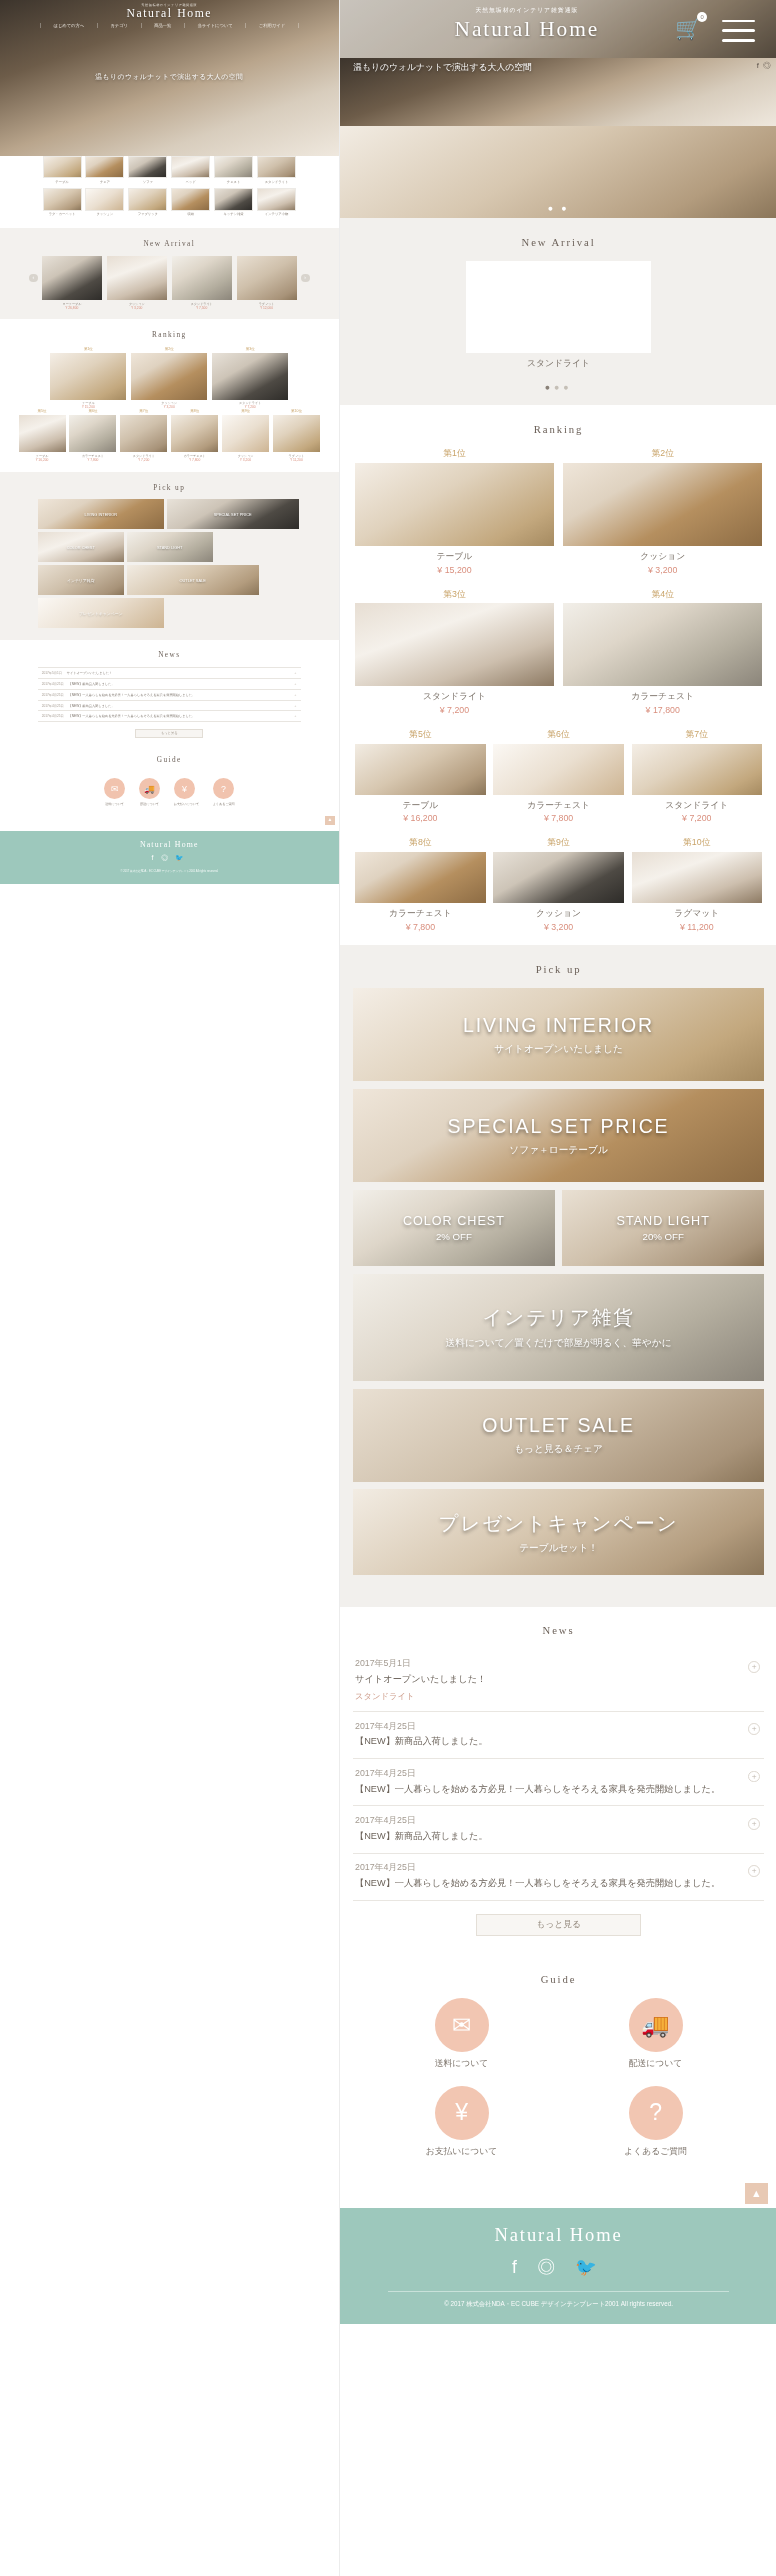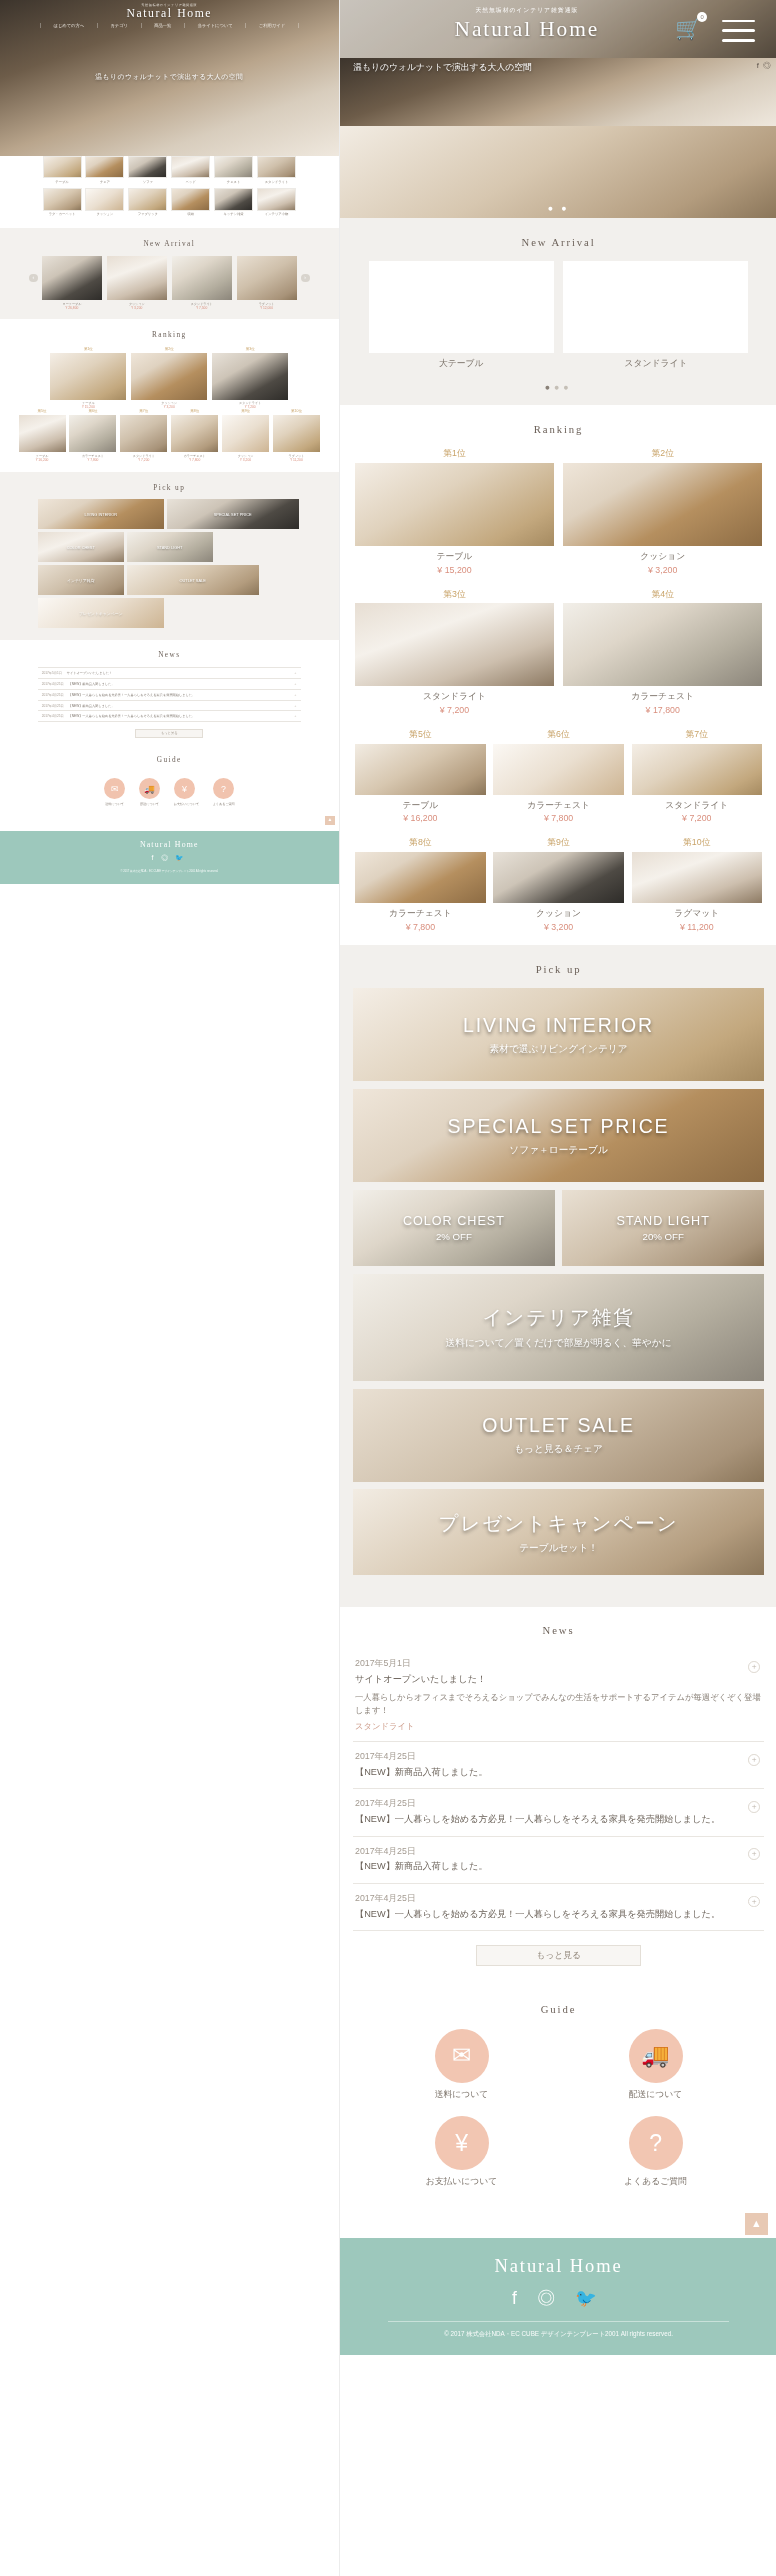--- a/index.html
+++ b/index.html
@@ -476,24 +476,20 @@
       </div>
 
       <div class="m-slide ph ph-table">
         <div class="m-dots">● ●</div>
       </div>
 
       <div class="m-band">
         <div class="sec-title-m serif">New Arrival</div>
         <div class="m-na-row" id="m-na-row">
             <div class="m-na">
-              <div class="thumb ph ph-table"></div>
-               <div class="nm">大テーブル</div>
-            </div>
-            <div class="m-na">
               <div class="thumb ph ph-cat"></div>
                <div class="nm">スタンドライト</div>
             </div>
           </div>
         <div class="m-pager" id="m-pager"><span class="on">●</span><span>●</span><span>●</span></div>
       </div>
 
       <div>
         <div class="sec-title-m serif">Ranking</div>
         <div id="m-rank">
@@ -567,21 +563,21 @@
             </div>
           </div>
       </div>
 
       <div class="m-band" style="padding-bottom:5.8px;">
         <div class="sec-title-m serif">Pick up</div>
         <div class="m-pick" id="m-pick">
             <div class="banner ph ph-wood" style="height: 93px;">
               <div class="t">
                 <div style="font-size:19.5px;letter-spacing:1.9px">LIVING INTERIOR</div>
-                 <div style="font-size:9.7px;margin-top:5.8px">素材で選ぶリビングインテリア</div>
+                 <div style="font-size:9.7px;margin-top:5.8px">サイトオープンいたしました</div>
               </div>
             </div>
             <div class="banner ph ph-chest" style="height: 93px;">
               <div class="t">
                 <div style="font-size:19.5px;letter-spacing:1.9px">SPECIAL SET PRICE</div>
                  <div style="font-size:9.7px;margin-top:5.8px">ソファ＋ローテーブル</div>
               </div>
             </div>
             <div style="display: flex; gap: 7.8px; margin-bottom: 7.8px;">
               <div class="banner ph ph-cushion" style="flex: 1 1 0%; height: 76px; margin-bottom: 0px;">
@@ -617,21 +613,20 @@
             </div>
           </div>
       </div>
 
       <div>
         <div class="sec-title-m serif">News</div>
         <div class="m-news" id="m-news">
             <div class="item">
               <div class="dt">2017年5月1日</div>
     <div class="tt">サイトオープンいたしました！</div>
-    <div class="bd">一人暮らしからオフィスまでそろえるショップでみんなの生活をサポートするアイテムが毎週ぞくぞく登場します！</div>
     <div class="lk">スタンドライト</div>
     <div class="plus">＋</div>
             </div>
             <div class="item">
               <div class="dt">2017年4月25日</div>
     <div class="tt">【NEW】新商品入荷しました。</div>
 
     <div class="plus">＋</div>
             </div>
             <div class="item">

